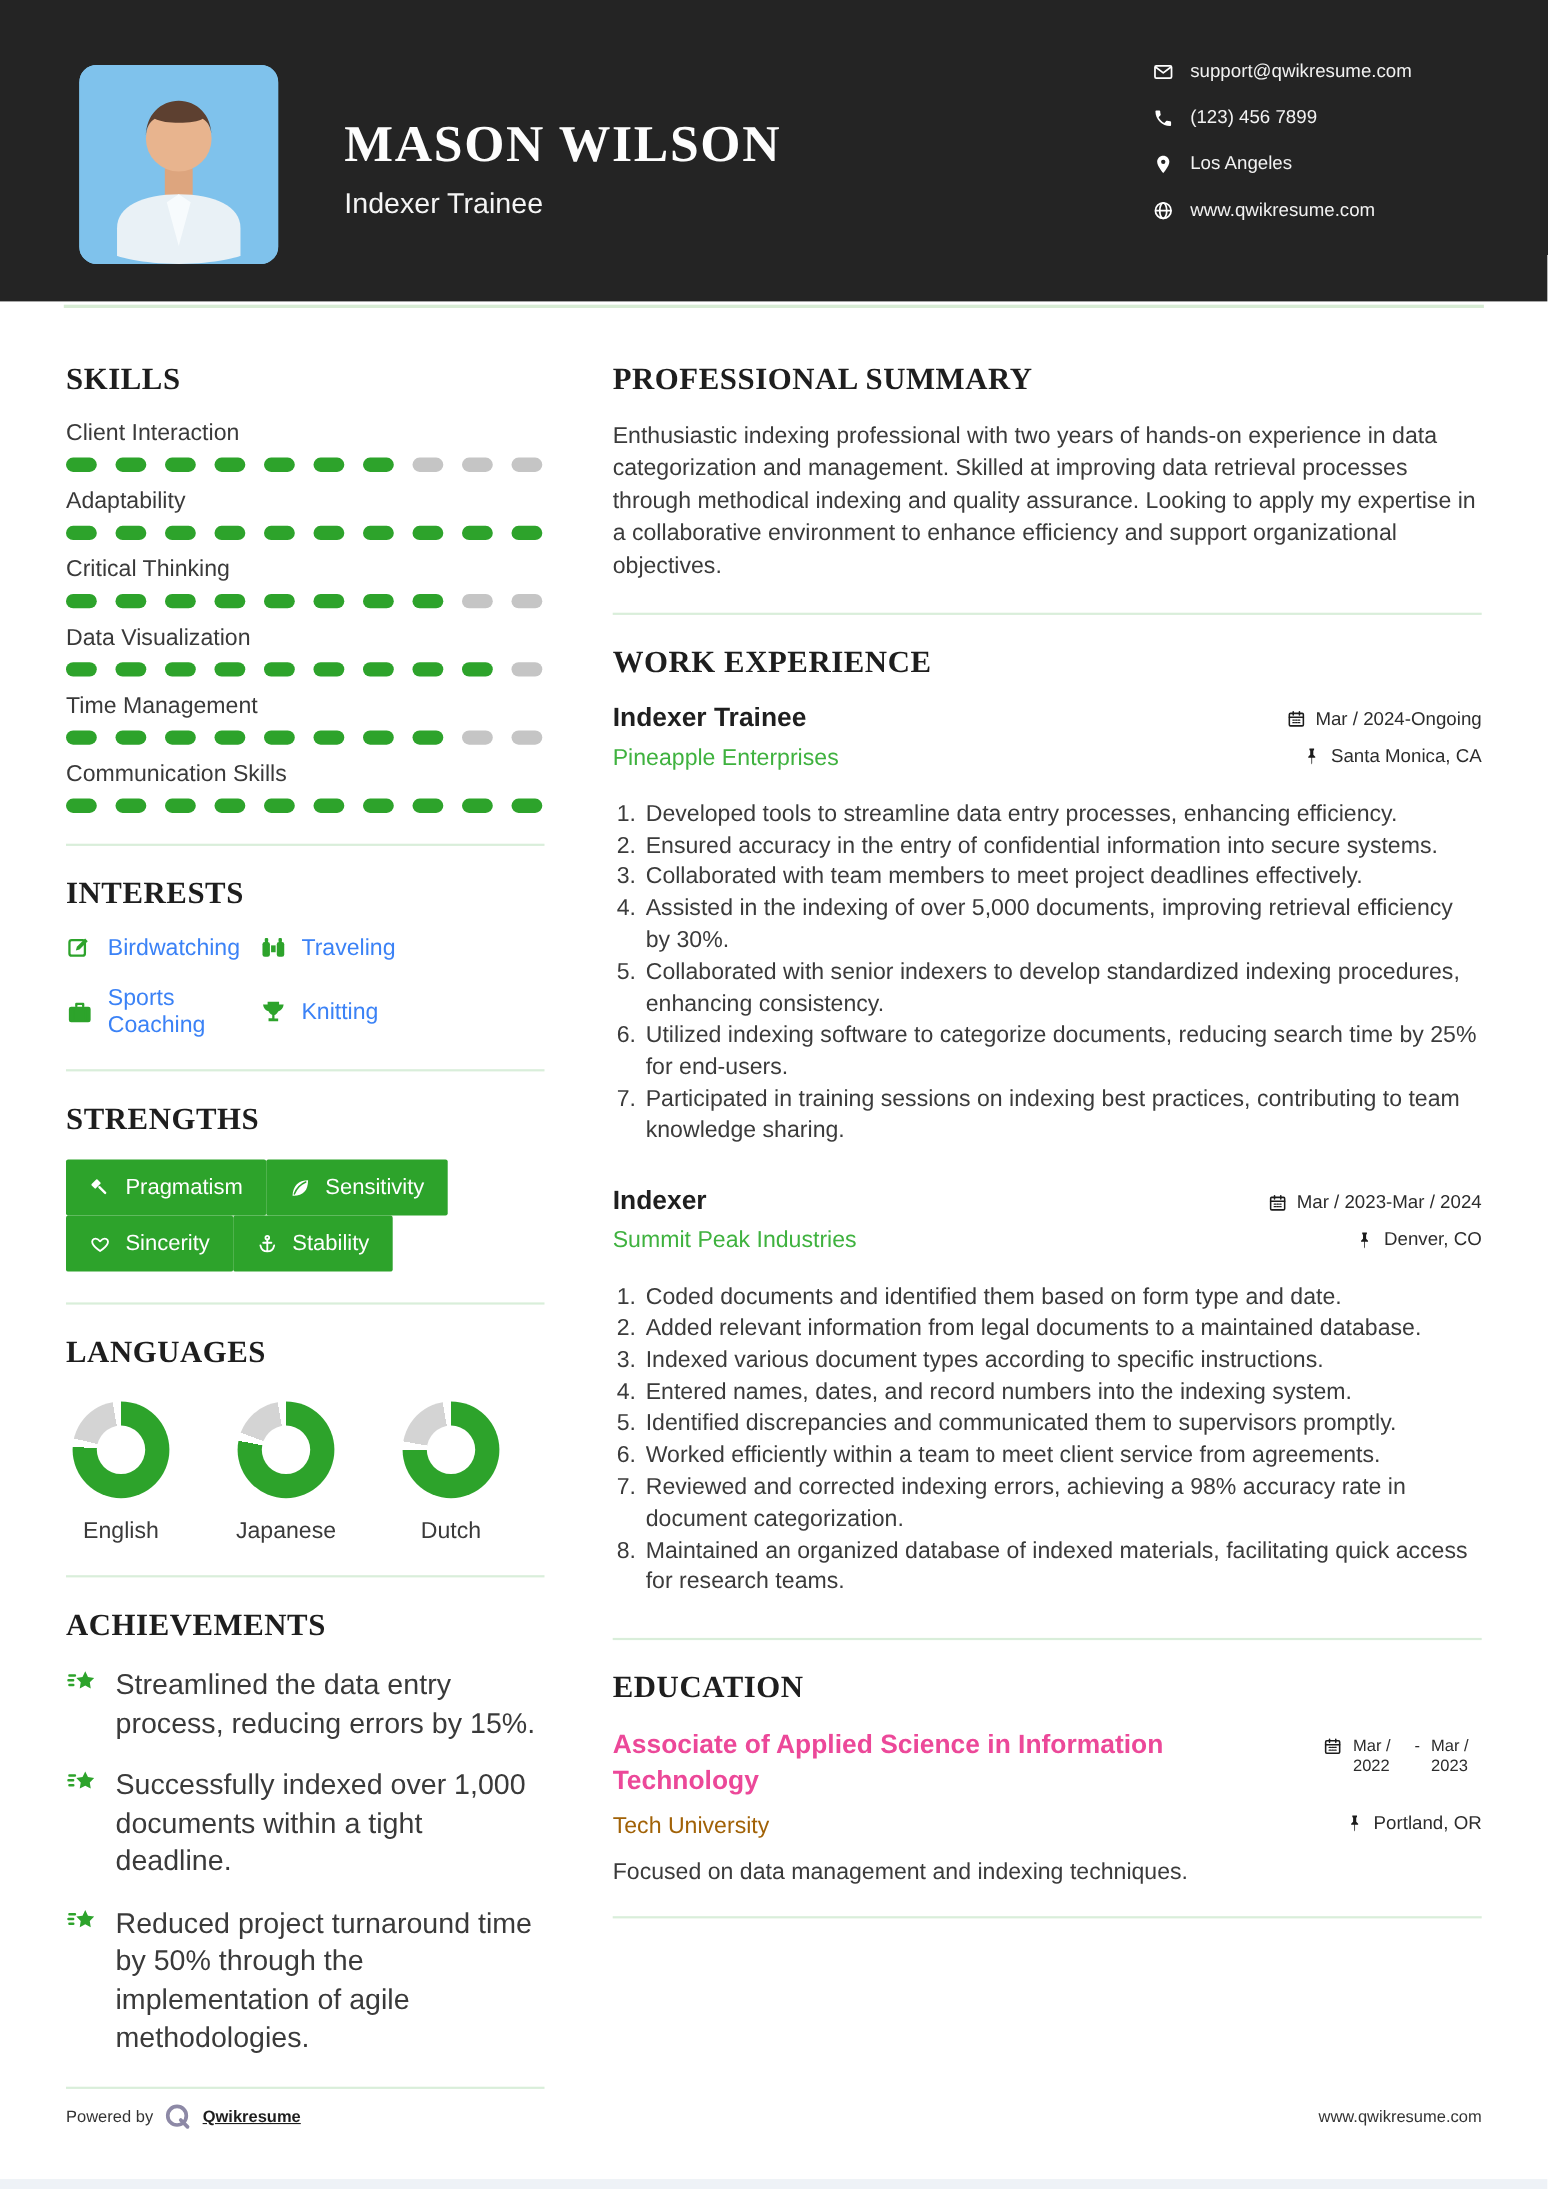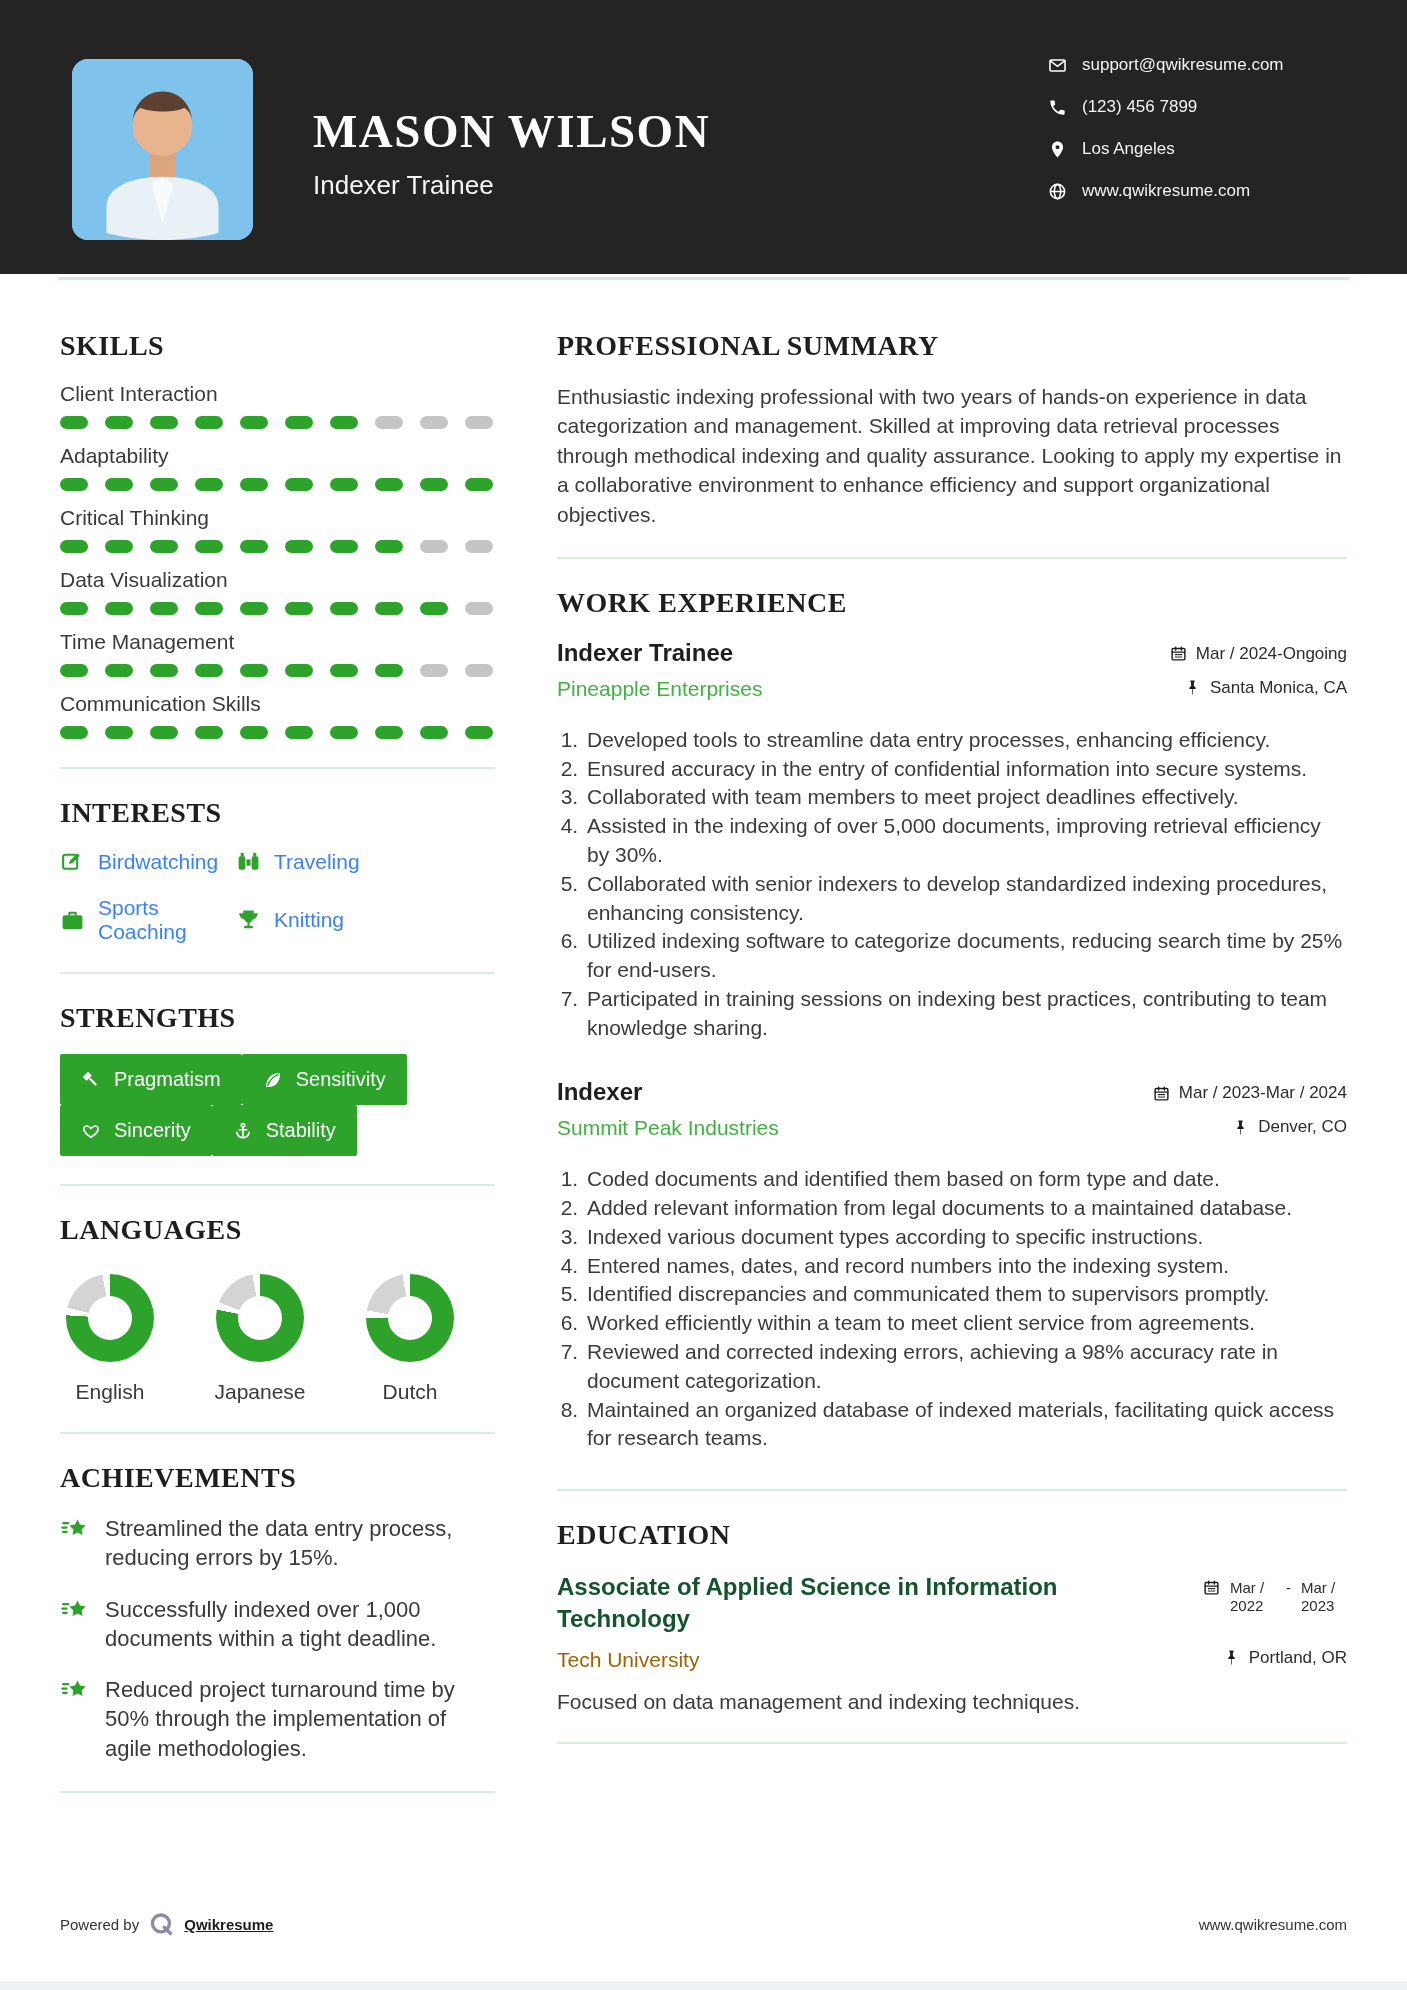--- a/index.html
+++ b/index.html
@@ -48,39 +48,39 @@
   .s-icon{width:20px;height:20px;color:#fff;flex:0 0 20px;}
 
   
   .langs{display:flex;gap:50px;padding-top:8px;}
   .lang{width:100px;text-align:center;}
   .donut{width:88px;height:88px;border-radius:50%;margin:0 auto;position:relative;}
   .donut::after{content:"";position:absolute;inset:22px;background:#fff;border-radius:50%;}
   .lang-label{margin-top:18px;font-size:21px;color:#3a3a3a;}
 
   
-  .ach{display:flex;gap:15px;margin-bottom:22px;font-size:22px;line-height:1.33;color:#3a3a3a;}
+  .ach{display:flex;gap:15px;margin-bottom:22px;font-size:26px;line-height:1.33;color:#3a3a3a;}
   .a-icon{flex:0 0 30px;width:30px;height:30px;color:#2da32b;margin-top:1px;}
 
   
   .summary-p{font-size:21px;line-height:1.4;color:#3b3b3b;margin:0;}
   .job{margin-bottom:36px;}
   .job-head{display:flex;justify-content:space-between;}
   .job-role{font-size:24px;font-weight:700;color:#1f1f1f;margin:0;}
   .job-company{font-size:21px;color:#3fb23f;margin-top:10px;}
   .job-meta{text-align:right;padding-top:5px;}
   .meta-row{display:flex;justify-content:flex-end;align-items:center;gap:9px;margin-bottom:14px;
             font-size:17px;color:#2c2c2c;}
   .m-icon{width:17px;height:17px;color:#1c1c1c;flex:0 0 17px;}
   ol.bullets{margin:14px 0 0;padding-left:27px;font-size:21px;line-height:1.37;color:#3b3b3b;}
   ol.bullets li{padding-left:3px;}
 
   
   .edu-head{display:flex;justify-content:space-between;}
-  .degree{font-size:24px;font-weight:700;color:#14532d;max-width:560px;line-height:1.35;margin:0;}
+  .degree{font-size:24px;font-weight:700;color:#ec4899;max-width:560px;line-height:1.35;margin:0;}
   .edu-dates{display:flex;gap:10px;font-size:15px;color:#2c2c2c;line-height:1.2;padding-top:8px;}
   .edu-date{width:46px;}
   .edu-row2{display:flex;justify-content:space-between;align-items:flex-start;margin-top:12px;}
   .school{color:#a16207;font-size:21px;}
   .edu-loc{display:flex;align-items:center;gap:9px;font-size:17px;color:#2c2c2c;}
   .edu-note{font-size:21px;color:#3b3b3b;margin-top:18px;}
 
   
   footer{position:absolute;left:60px;right:60px;bottom:52px;display:flex;
          justify-content:space-between;align-items:center;font-size:15px;color:#333;}

